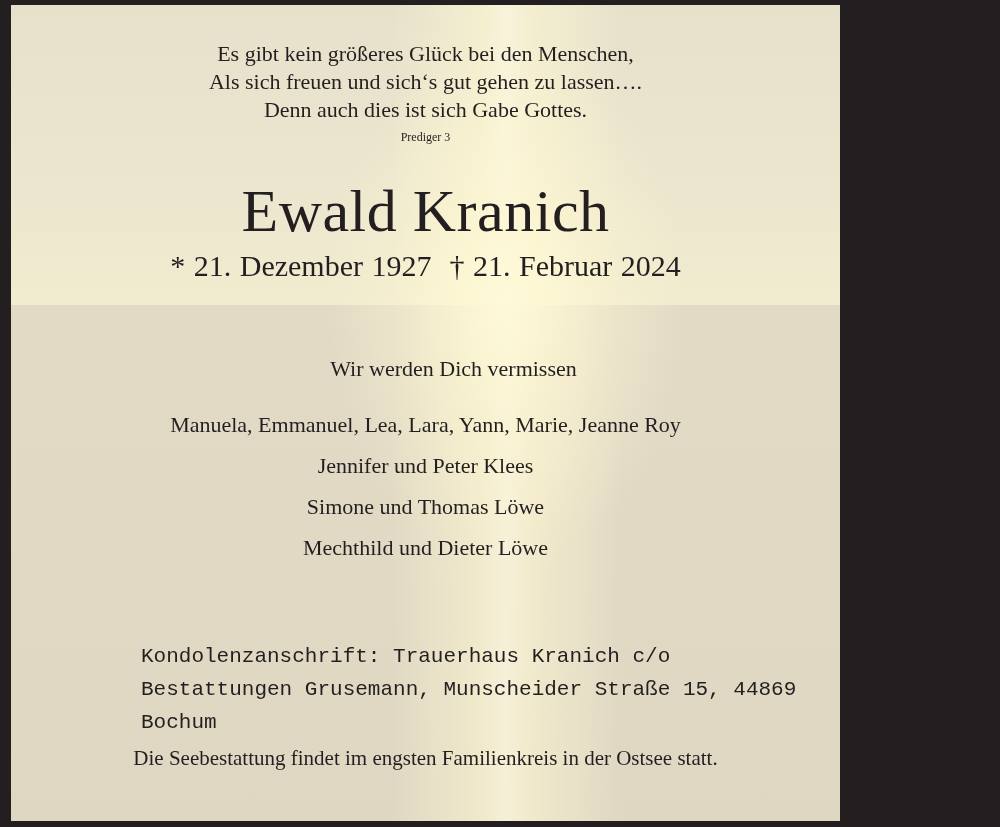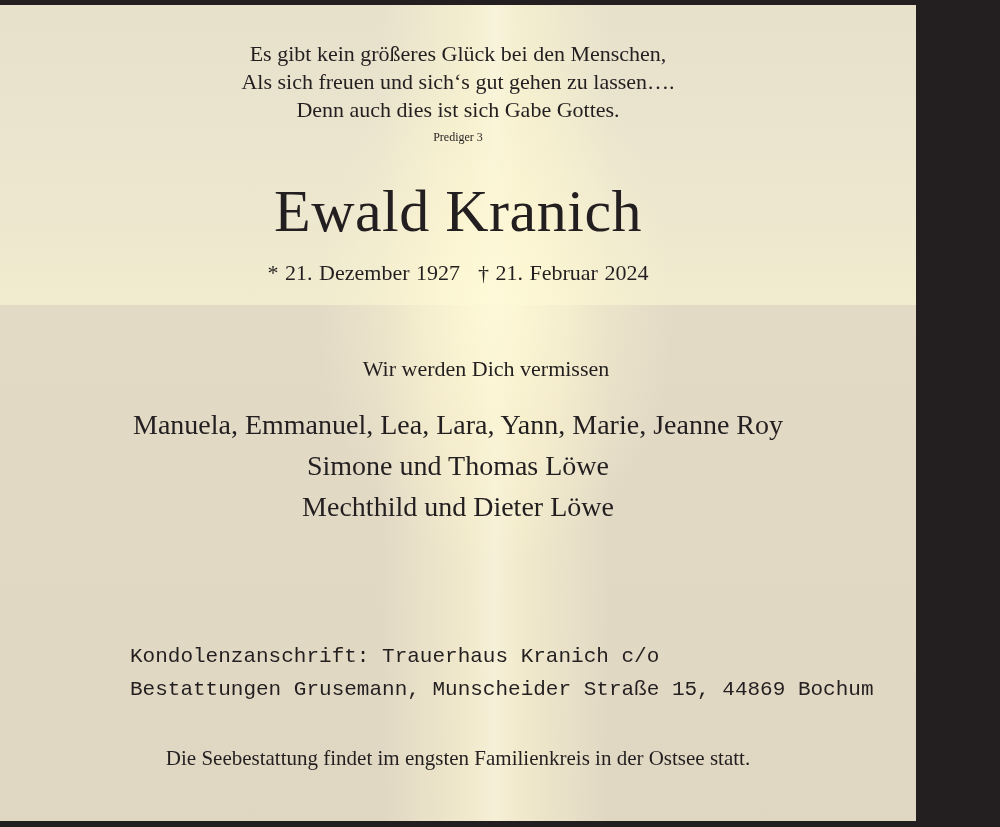--- a/index.html
+++ b/index.html
@@ -3,22 +3,22 @@
   <meta charset="utf-8">
   <style>
     html, body { margin: 0; padding: 0; }
     body {
       width: 1000px; height: 827px; overflow: hidden;
       background: #231f20;
       font-family: "Liberation Serif", "DejaVu Serif", serif;
       color: #231f20;
     }
     .frame {
-      position: absolute; left: 0; top: 5px;
-      width: 916px; height: 816px;
+      position: absolute; left: 11px; top: 5px;
+      width: 829px; height: 816px;
       overflow: hidden;
       background: #ffffff;
     }
     .sky {
       position: absolute; left: 0; top: 0; width: 100%; height: 300px;
       background: linear-gradient(180deg, #e7e1cc 0%, #ece6cf 60%, #f1ebcf 100%);
     }
     .sea {
       position: absolute; left: 0; top: 300px; width: 100%; height: 516px;
       background: linear-gradient(180deg, #e3dac6 0%, #e2d9c5 50%, #e0d7c3 100%);
@@ -27,24 +27,24 @@
       position: absolute; left: 0; top: 0; width: 100%; height: 100%;
       background:
         radial-gradient(ellipse 180px 260px at 495px 300px, rgba(255,250,215,0.85) 0%, rgba(255,248,210,0.45) 45%, rgba(255,248,210,0) 100%),
         linear-gradient(90deg, rgba(255,250,220,0) 0px, rgba(255,250,220,0) 380px, rgba(255,248,210,0.55) 470px, rgba(255,250,225,0.7) 495px, rgba(255,248,210,0.55) 520px, rgba(255,250,220,0) 610px, rgba(255,250,220,0) 989px);
     }
     .content { position: absolute; left: 0; top: 0; width: 100%; height: 100%; }
     .center { position: absolute; left: 0; width: 100%; text-align: center; }
     .verse { top: 35px; font-size: 22px; line-height: 28px; }
     .verse .src { font-size: 12px; line-height: 26px; }
     .name { top: 178px; font-size: 60px; line-height: 56px; letter-spacing: 0.5px; }
-    .dates { top: 247px; font-size: 22px; line-height: 28px; word-spacing: 1px; margin-top: 7px; }
+    .dates { top: 247px; font-size: 30px; line-height: 28px; word-spacing: 1px; }
     .dates .gap { display: inline-block; width: 18px; }
     .miss { top: 350px; font-size: 22px; line-height: 28px; margin-left: 28px; }
-    .mourners { top: 399px; font-size: 28px; line-height: 41px; }
+    .mourners { top: 399px; font-size: 22px; line-height: 41px; }
     .address { position: absolute; left: 130px; top: 635px; font-size: 21px; line-height: 33px; text-align: left; font-family: Liberation Mono, monospace; }
     .note { top: 738px; font-size: 21px; line-height: 30px; }
     .line { display: block; }
   </style>
 </head>
 <body>
 
 <div class="frame">
   <div class="sky"></div>
   <div class="sea"></div>
@@ -61,20 +61,21 @@
     <div class="center name">Ewald Kranich</div>
 
     <div class="center dates">
       <span>* 21. Dezember 1927</span><span class="gap"></span><span>† 21. Februar 2024</span>
     </div>
 
     <div class="center miss">Wir werden Dich vermissen</div>
 
     <div class="center mourners">
       <span class="line">Manuela, Emmanuel, Lea, Lara, Yann, Marie, Jeanne Roy</span>
+      <span class="line">Jennifer und Peter Klees</span>
       <span class="line">Simone und Thomas Löwe</span>
       <span class="line">Mechthild und Dieter Löwe</span>
     </div>
 
     <div class="address">
       <span class="line">Kondolenzanschrift: Trauerhaus Kranich c/o</span>
       <span class="line">Bestattungen Grusemann, Munscheider Straße 15, 44869 Bochum</span>
     </div>
 
     <div class="center note">Die Seebestattung findet im engsten Familienkreis in der Ostsee statt.</div>

